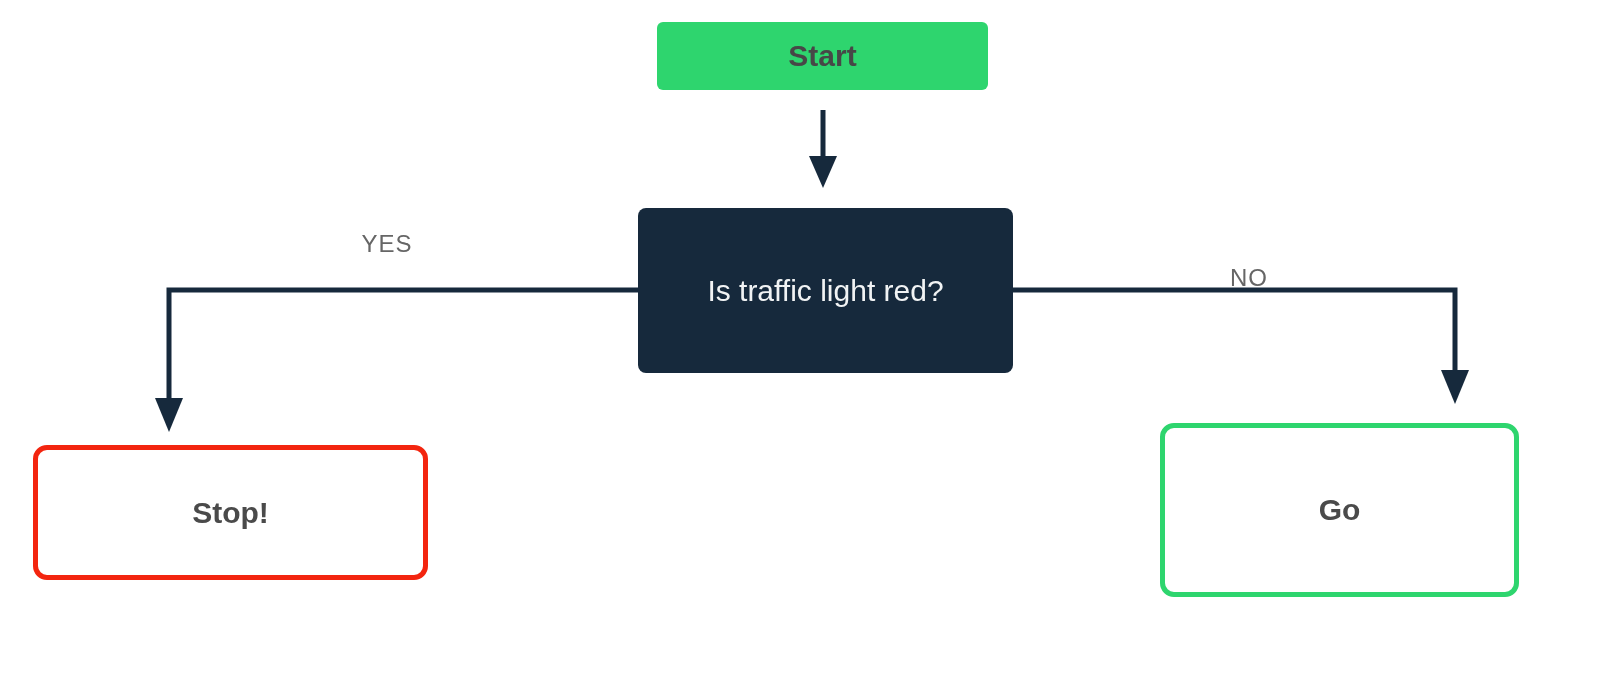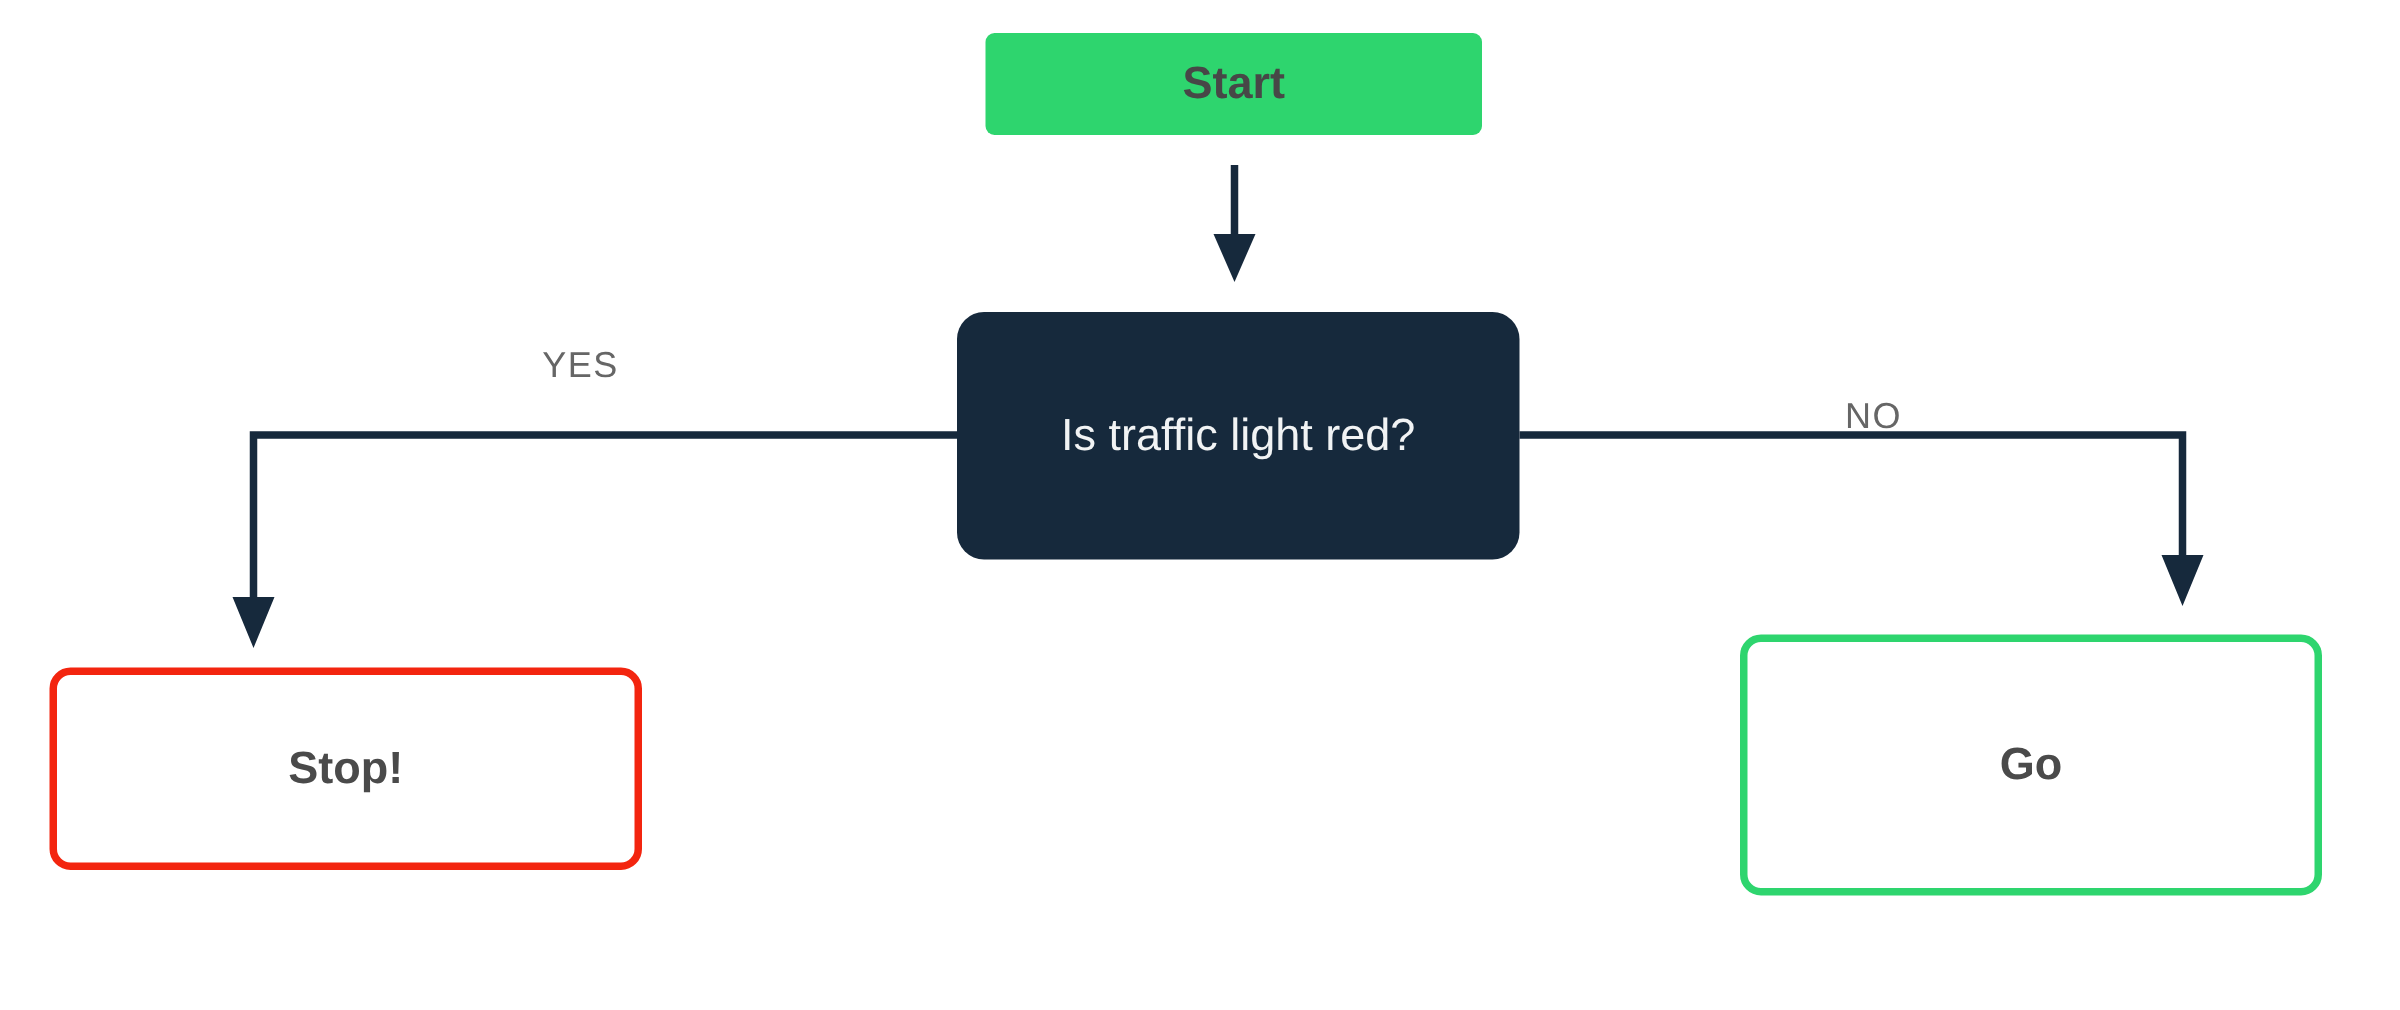--- a/index.html
+++ b/index.html
@@ -43,36 +43,36 @@
   .node-start{
     left:657px;top:22px;width:331px;height:68px;
     background:var(--green);
     border-radius:6px;
     color:var(--text_dark);
     font-weight:700;
   }
   .node-decision{
     left:638px;top:208px;width:375px;height:165px;
     background:var(--navy);
-    border-radius:18px;
+    border-radius:8px;
     color:var(--text_light);
     font-weight:400;
   }
   .node-result{
     background:var(--background);
     border-radius:14px;
     color:var(--text_bold_dark);
     font-weight:700;
   }
   .node-stop{
     left:33px;top:445px;width:395px;height:135px;
     border:5px solid var(--red);
   }
   .node-go{
-    left:1160px;top:423px;width:388px;height:174px;
+    left:1160px;top:423px;width:359px;height:174px;
     border:5px solid var(--green);
   }
   .edge-label{
     position:absolute;
     width:140px;
     text-align:center;
     font-size:24px;
     letter-spacing:1px;
     color:var(--label_gray);
     font-weight:400;

